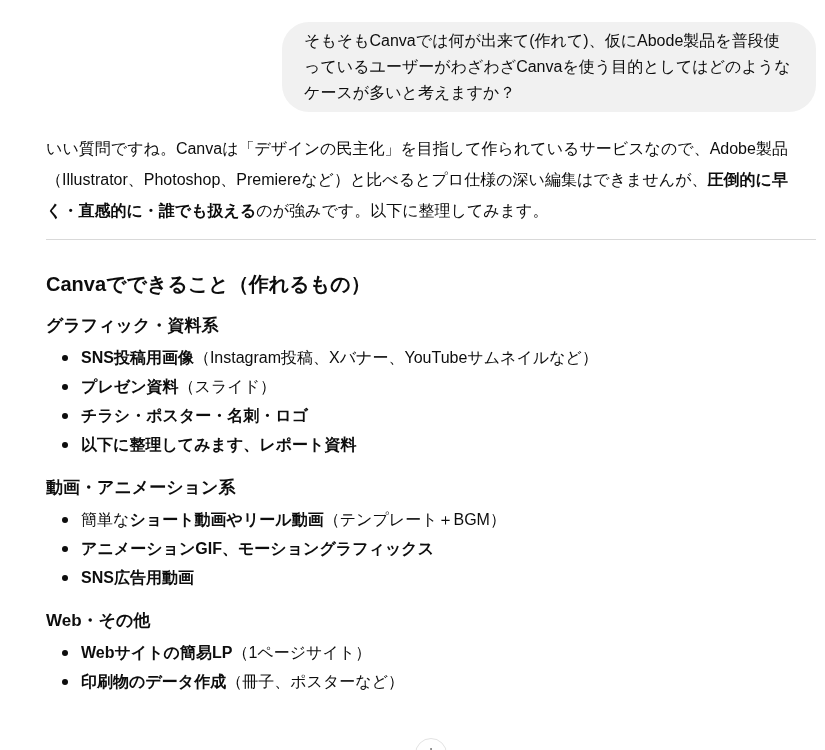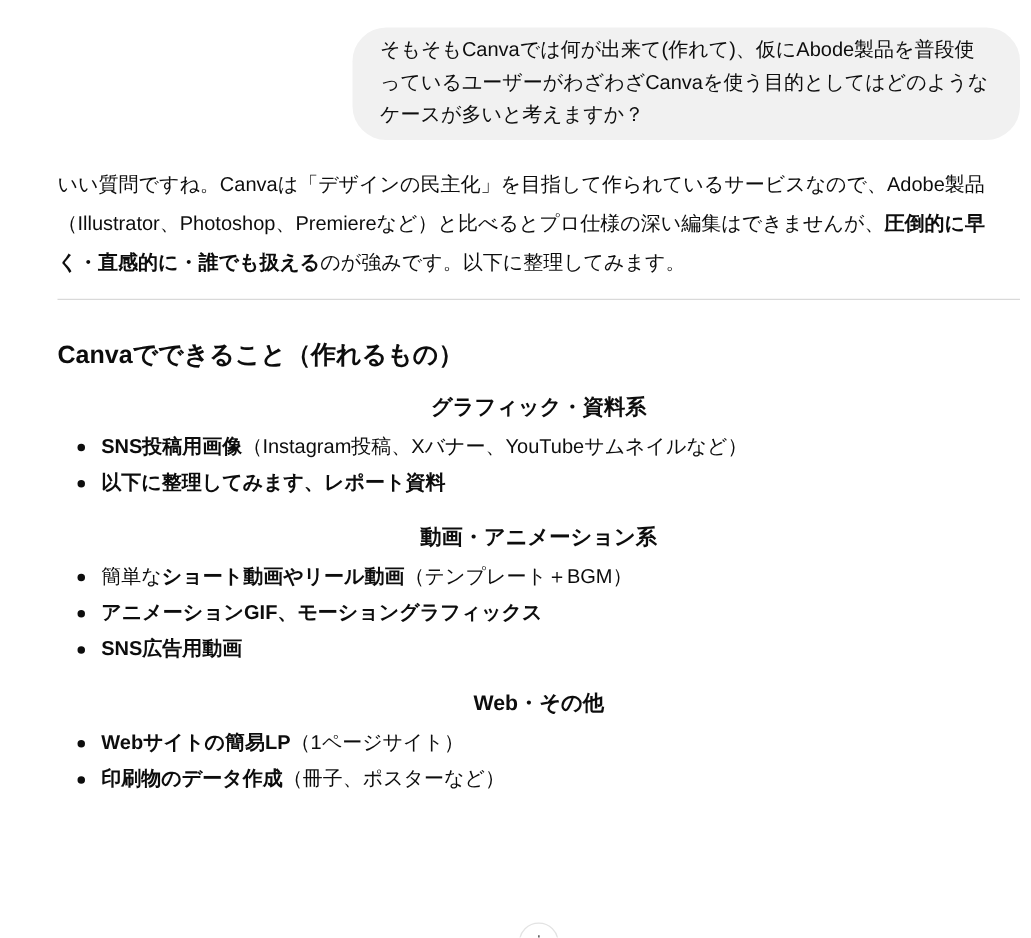--- a/index.html
+++ b/index.html
@@ -50,21 +50,20 @@
   }
   h2.main-heading {
     margin: 31px 0 17px;
     font-size: 20px;
     line-height: 26px;
   }
   h3.sub-heading {
     margin: 18px 0 0;
     font-size: 17px;
     line-height: 22px;
-    text-align: center;
   }
   ul.bullet-list {
     margin: 6px 0 0;
     padding: 0 0 0 35px;
     list-style: none;
   }
   ul.bullet-list li {
     position: relative;
     padding: 4px 0;
     font-size: 16px;
@@ -114,20 +113,22 @@
     <div>
       <p class="intro"><span>いい質問ですね。Canvaは「デザインの民主化」を目指して作られているサービスなので、Adobe製品（Illustrator、Photoshop、Premiereなど）と比べるとプロ仕様の深い編集はできませんが、</span><strong>圧倒的に早く・直感的に・誰でも扱える</strong><span>のが強みです。以下に整理してみます。</span></p>
 
       <hr class="divider">
 
       <h2 class="main-heading">Canvaでできること（作れるもの）</h2>
 
       <h3 class="sub-heading">グラフィック・資料系</h3>
       <ul class="bullet-list">
         <li><strong>SNS投稿用画像</strong><span>（Instagram投稿、Xバナー、YouTubeサムネイルなど）</span></li>
+        <li><strong>プレゼン資料</strong><span>（スライド）</span></li>
+        <li><strong>チラシ・ポスター・名刺・ロゴ</strong></li>
         <li><strong>以下に整理してみます、レポート資料</strong></li>
       </ul>
 
       <h3 class="sub-heading">動画・アニメーション系</h3>
       <ul class="bullet-list">
         <li><span>簡単な</span><strong>ショート動画やリール動画</strong><span>（テンプレート＋BGM）</span></li>
         <li><strong>アニメーションGIF、モーショングラフィックス</strong></li>
         <li><strong>SNS広告用動画</strong></li>
       </ul>
 

